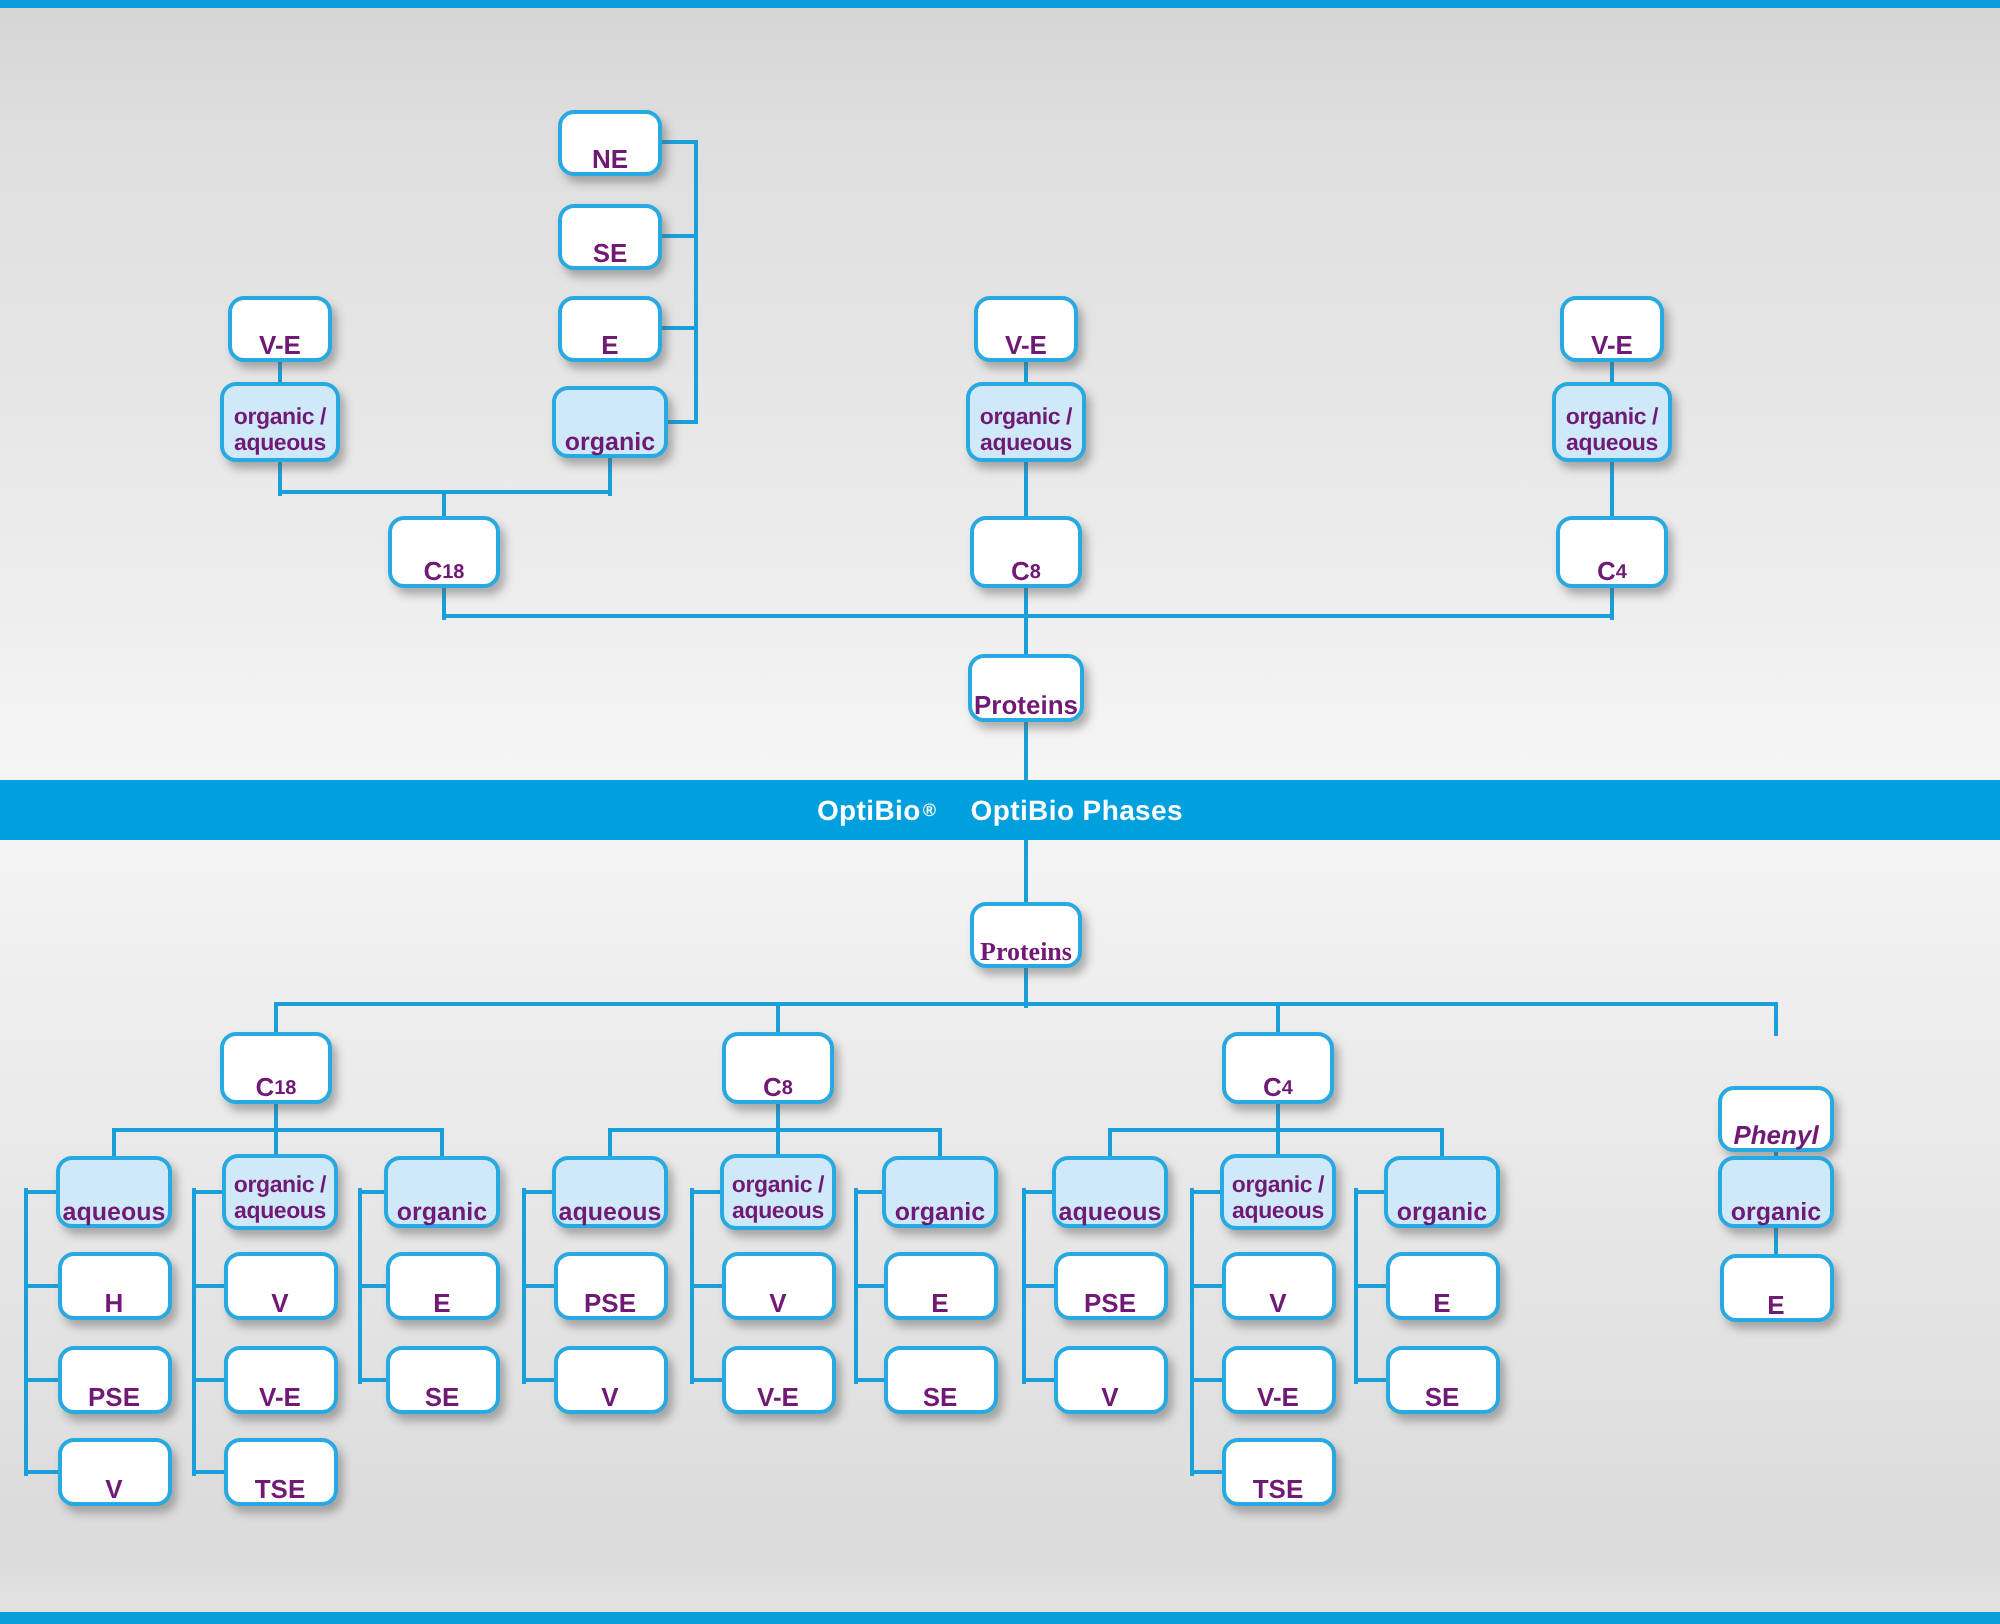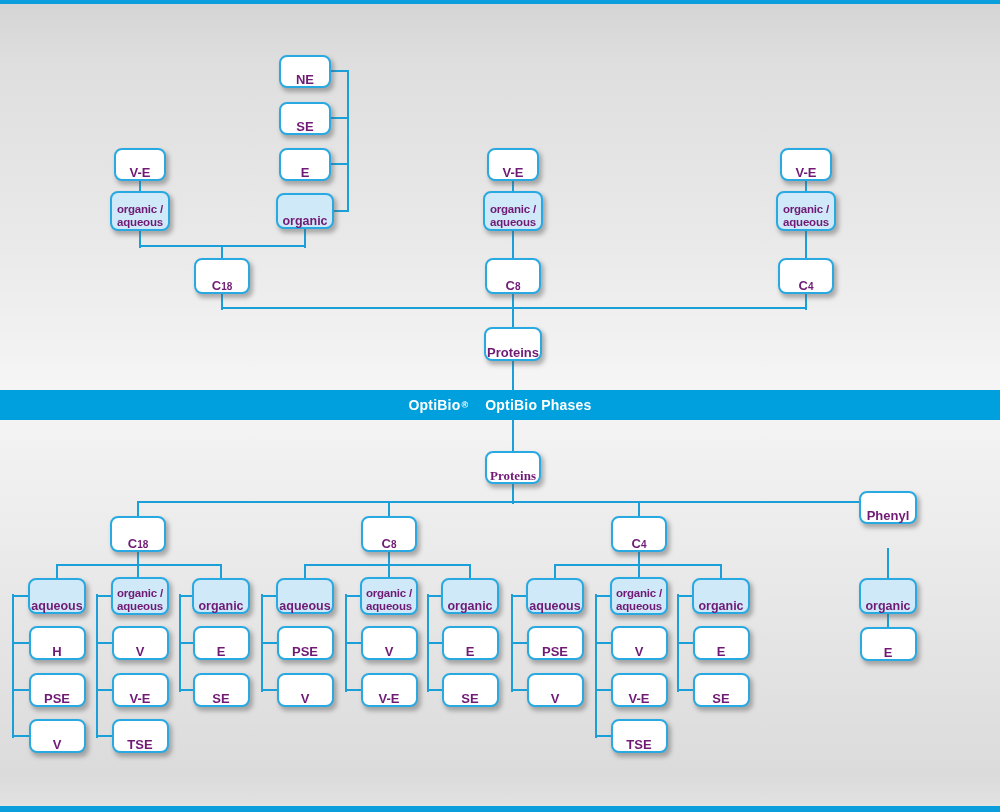--- a/index.html
+++ b/index.html
@@ -204,21 +204,21 @@
         <span>C</span>
         <span class="sub">8</span>
       </div>
     </div>
     <div class="node" style="left: 611px; top: 516px; width: 56px; height: 36px;">
       <div class="main-row">
         <span>C</span>
         <span class="sub">4</span>
       </div>
     </div>
-    <div class="node" style="left: 859px; top: 491px; width: 58px; height: 33px;">
+    <div class="node" style="left: 859px; top: 543px; width: 58px; height: 33px; font-style: italic;">
       <div class="main-row">
         <span>Phenyl</span>
       </div>
     </div>
     <div class="node category" style="left: 28px; top: 578px; width: 58px; height: 36px;">
       <div class="main-row">
         <span>aqueous</span>
       </div>
     </div>
     <div class="node category" style="left: 111px; top: 577px; width: 58px; height: 38px;">

